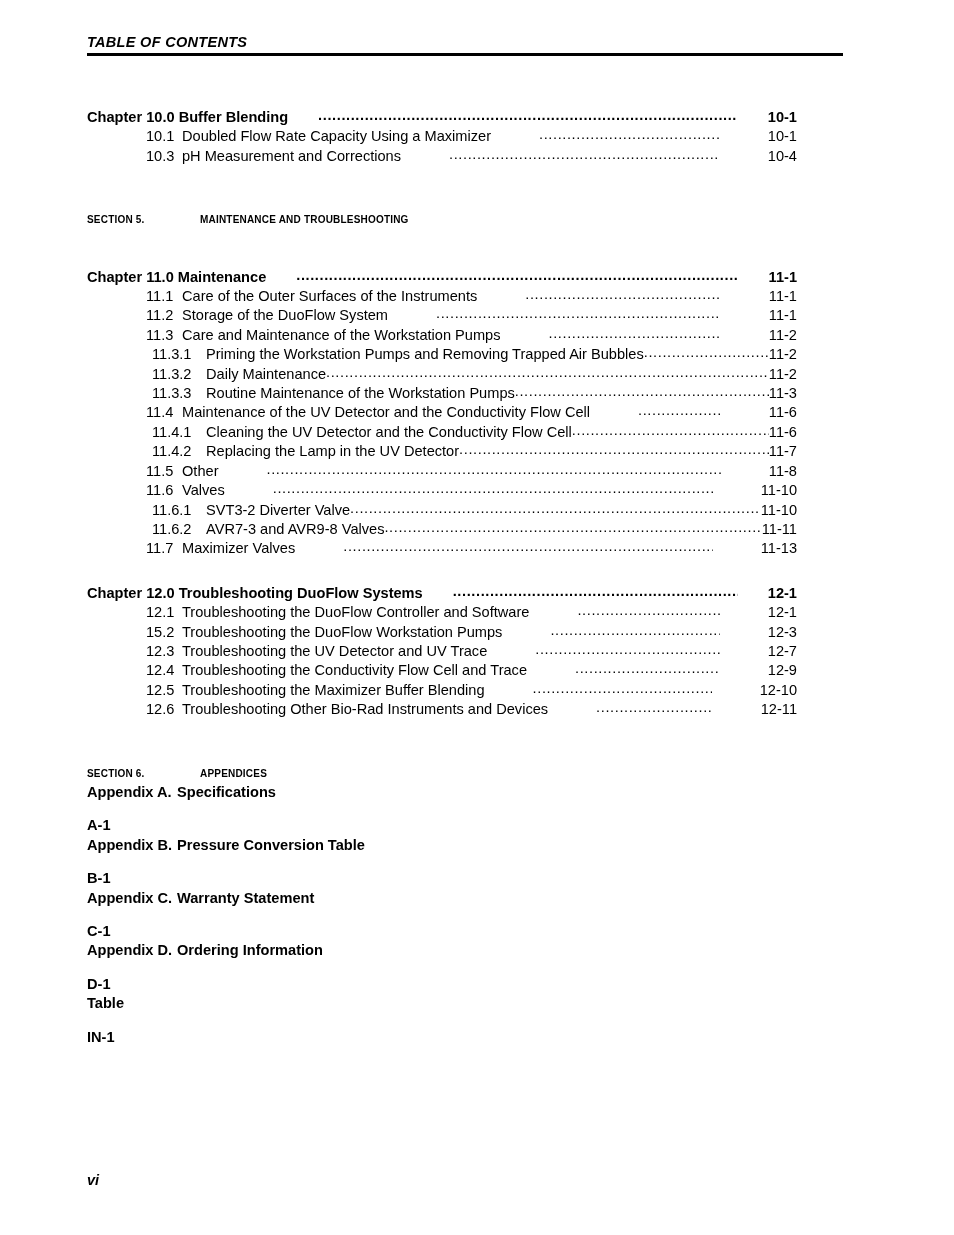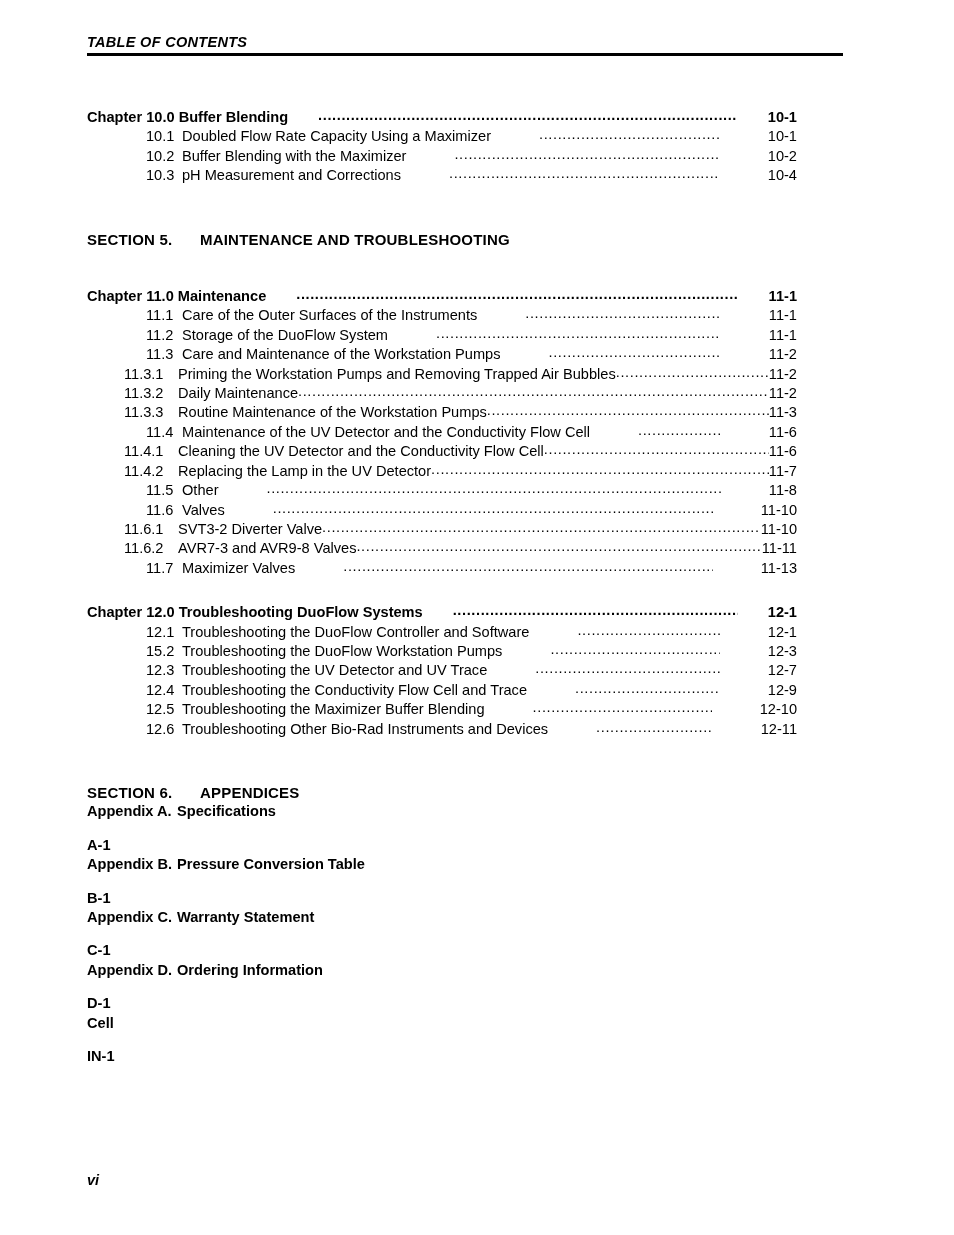--- a/index.html
+++ b/index.html
@@ -92,40 +92,40 @@
   }
   .row.level-chapter .leader::before { font-weight: bold; }
 
   
   .row.level-2 {
     margin-left: 59px;
     gap: 48px;
   }
   
   .row.level-3 {
-    margin-left: 37px;
+    margin-left: 65px;
   }
   
   .row.level-appendix {
     font-weight: bold;
     flex-direction: column;
   }
   .row.level-appendix .leader::before { font-weight: bold; }
 
   
   .num {
     display: inline-block;
   }
   .level-2 .num { width: 36px; }
   .level-3 .num { width: 54px; }
   .level-appendix .num { width: 90px; }
 
   
   .section-head {
-    font-size: 15px;
+    font-size: 10px;
     line-height: 19.4px;
     font-weight: bold;
     white-space: nowrap;
     letter-spacing: 0.2px;
   }
   .section-head .sec-num {
     display: inline-block;
     width: 113px;
   }
 
@@ -156,25 +156,20 @@
   <div class="toc" id="toc-body">
       <div class="row level-chapter">
         <span class="label"><span>Chapter 10.0 Buffer Blending</span></span>
         <span class="leader"></span>
         <span class="page-no">10-1</span>
       </div>
       <div class="row level-2">
         <span class="label"><span class="num">10.1</span><span>Doubled Flow Rate Capacity Using a Maximizer</span></span>
         <span class="leader"></span>
         <span class="page-no">10-1</span>
-      </div>
-      <div class="row level-2">
-        <span class="label"><span class="num">10.2</span><span>Buffer Blending with the Maximizer</span></span>
-        <span class="leader"></span>
-        <span class="page-no">10-2</span>
       </div>
       <div class="row level-2">
         <span class="label"><span class="num">10.3</span><span>pH Measurement and Corrections</span></span>
         <span class="leader"></span>
         <span class="page-no">10-4</span>
       </div>
       <div class="gap-large"></div>
       <div class="section-head"><span class="sec-num">SECTION 5.</span><span>MAINTENANCE AND TROUBLESHOOTING</span></div>
       <div class="gap-section"></div>
       <div class="row level-chapter">
@@ -304,21 +299,21 @@
         <span class="label"><span class="num">Appendix C.</span><span>Warranty Statement</span></span>
         <span class="leader"></span>
         <span class="page-no">C-1</span>
       </div>
       <div class="row level-appendix">
         <span class="label"><span class="num">Appendix D.</span><span>Ordering Information</span></span>
         <span class="leader"></span>
         <span class="page-no">D-1</span>
       </div>
       <div class="row level-appendix">
-        <span class="label"><span>Cell</span></span>
+        <span class="label"><span>Table</span></span>
         <span class="leader"></span>
         <span class="page-no">IN-1</span>
       </div>
     </div>
 
   <div class="folio">vi</div>
 
 </div>
 
 </body></html>

